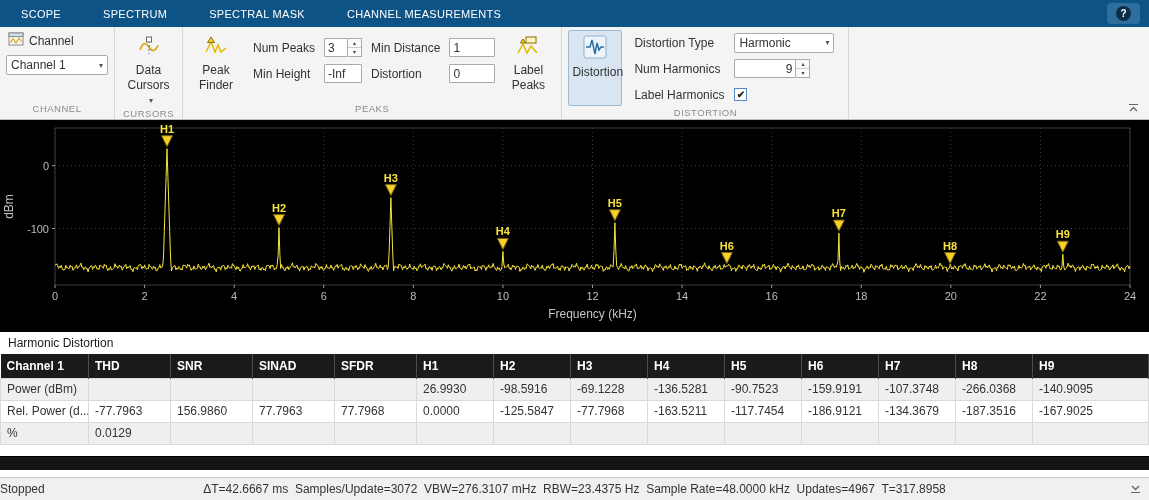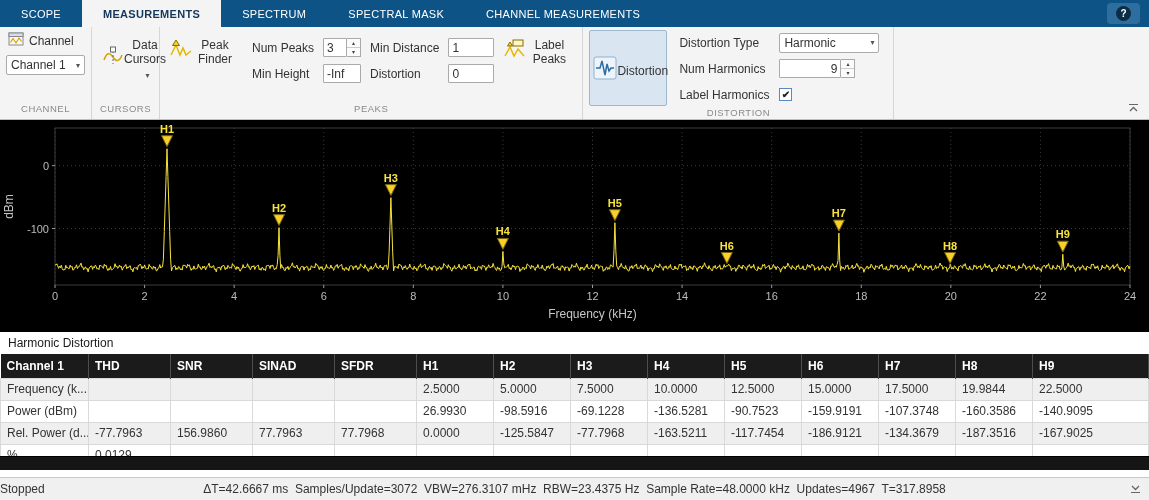--- a/index.html
+++ b/index.html
@@ -11,27 +11,27 @@
   .tab{color:#fff;font-size:11px;padding:8px 21px;display:flex;align-items:center;letter-spacing:.3px;cursor:default;white-space:nowrap}
   .tab.active{background:#f4f4f4;color:#15375c;font-weight:bold}
   .help-btn{position:absolute;right:9px;top:3px;width:33px;height:21px;background:#2e6e9e;border-radius:4px;display:flex;align-items:center;justify-content:center}
   .help-circle{width:15px;height:15px;border-radius:50%;background:#0d2d47;color:#fff;font-size:10px;font-weight:bold;display:flex;align-items:center;justify-content:center}
 
   
   .ribbon{height:93px;background:#f4f4f4;display:flex;border-bottom:1px solid #bdbdbd;position:relative}
   .section{display:flex;flex-direction:column;border-right:1px solid #d6d6d6;padding:3px 6px 0 6px}
   .section-content{flex:1;display:flex;align-items:flex-start}
   .section-label{height:16px;text-align:center;font-size:9.5px;color:#8a8a8a;letter-spacing:.5px}
-  .sec-channel{width:92px}
+  .sec-channel{width:115px}
   .sec-cursors{width:68px}
   .col{flex-direction:column;gap:6px;width:100%}
   .chan-row{display:flex;align-items:center;gap:5px;padding:2px 2px 0 2px}
   .selectbox{height:20px;background:#fff;border:1px solid #aaa;border-radius:2px;display:flex;align-items:center;justify-content:space-between;padding:0 4px;width:100%}
   .caret{font-size:8px;color:#555;margin-left:5px}
-  .bigbtn{display:flex;flex-direction:row;align-items:center;justify-content:flex-start;padding:4px 3px 0 3px;min-width:46px;text-align:center;line-height:1.2;color:#333;border:1px solid transparent;border-radius:2px}
+  .bigbtn{display:flex;flex-direction:column;align-items:center;justify-content:flex-start;padding:4px 3px 0 3px;min-width:46px;text-align:center;line-height:1.2;color:#333;border:1px solid transparent;border-radius:2px}
   .bigbtn .btnlabel{margin-top:3px;width:46px}
   .bigbtn.selected{background:#d9e6f2;border-color:#9db9d0;height:76px}
   .fieldgrid{display:grid;grid-template-columns:auto auto auto auto;grid-auto-rows:25px;column-gap:9px;row-gap:1px;align-items:center;margin:5px 6px 0 10px}
   .flabel{white-space:nowrap}
   .input{height:19px;border:1px solid #aaa;background:#fff;padding:0 3px;display:flex;align-items:center;border-radius:1px}
   .spin{display:flex;align-items:stretch;height:19px}
   .spinarrows{width:14px;border:1px solid #aaa;border-left:none;display:flex;flex-direction:column;background:#fbfbfb}
   .spinarrows span{flex:1;display:flex;align-items:center;justify-content:center;font-size:6px;color:#444;line-height:1}
   .spinarrows span:first-child{border-bottom:1px solid #ccc}
   .distgrid{display:grid;grid-template-columns:auto auto;grid-auto-rows:25px;column-gap:10px;row-gap:1px;align-items:center;margin:0 8px 0 12px}
@@ -62,21 +62,20 @@
   .statusbar{position:absolute;bottom:0;left:0;right:0;height:23px;background:#f0f0f0;border-top:1px solid #c9c9c9;display:flex;align-items:center}
   .status-left{position:absolute;left:0;color:#333}
   .status-center{width:100%;text-align:center;white-space:pre;color:#333}
   .status-dock{position:absolute;right:8px;top:5px}
 </style>
 </head>
 <body>
 
 <div class="tabbar">
   <div class="tab">SCOPE</div>
-  <div class="tab active">MEASUREMENTS</div>
   <div class="tab">SPECTRUM</div>
   <div class="tab">SPECTRAL MASK</div>
   <div class="tab">CHANNEL MEASUREMENTS</div>
   <div class="help-btn">
     <div class="help-circle">?</div>
   </div>
 </div>
 
 <div class="ribbon">
 
@@ -289,49 +288,33 @@
           <th>H4</th>
           <th>H5</th>
           <th>H6</th>
           <th>H7</th>
           <th>H8</th>
           <th>H9</th>
         </tr>
       </thead>
     <tbody id="hd-tbody">
         <tr>
-          <td>Frequency (k...</td>
-          <td></td>
-          <td></td>
-          <td></td>
-          <td></td>
-          <td>2.5000</td>
-          <td>5.0000</td>
-          <td>7.5000</td>
-          <td>10.0000</td>
-          <td>12.5000</td>
-          <td>15.0000</td>
-          <td>17.5000</td>
-          <td>19.9844</td>
-          <td>22.5000</td>
-        </tr>
-        <tr>
           <td>Power (dBm)</td>
           <td></td>
           <td></td>
           <td></td>
           <td></td>
           <td>26.9930</td>
           <td>-98.5916</td>
           <td>-69.1228</td>
           <td>-136.5281</td>
           <td>-90.7523</td>
           <td>-159.9191</td>
           <td>-107.3748</td>
-          <td>-160.3586</td>
+          <td>-266.0368</td>
           <td>-140.9095</td>
         </tr>
         <tr>
           <td>Rel. Power (d...</td>
           <td>-77.7963</td>
           <td>156.9860</td>
           <td>77.7963</td>
           <td>77.7968</td>
           <td>0.0000</td>
           <td>-125.5847</td>

